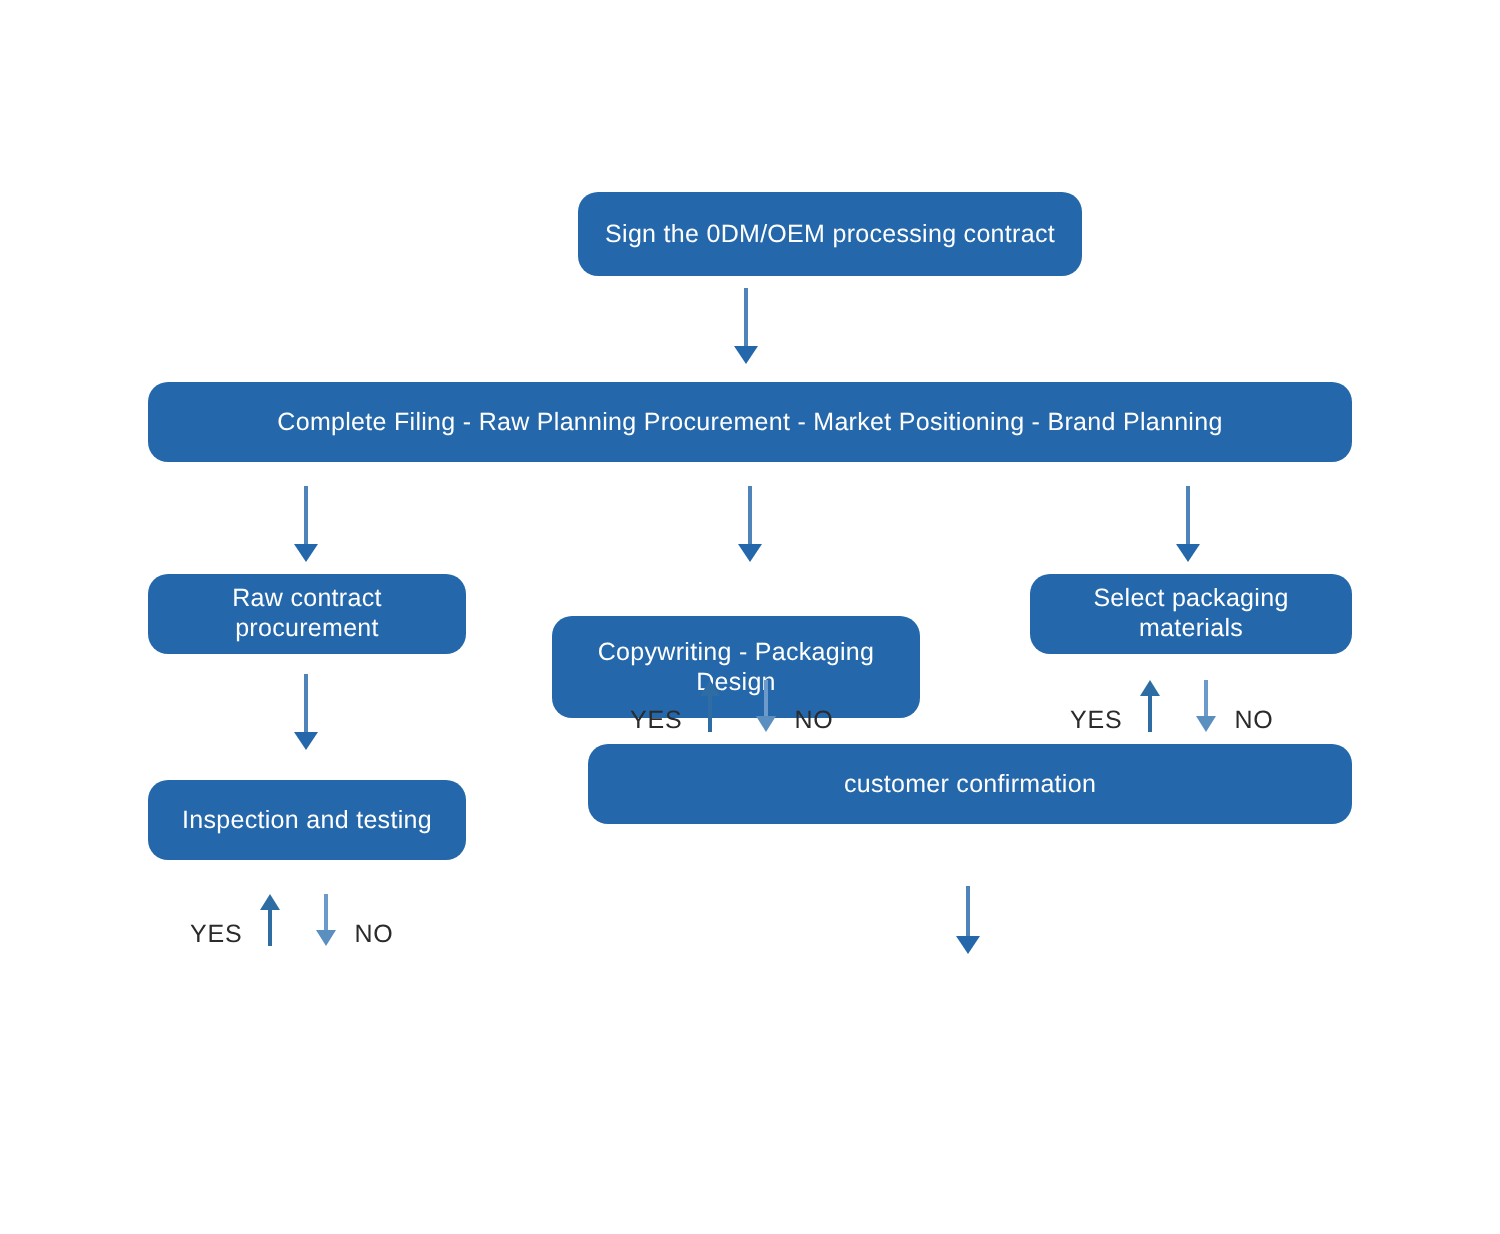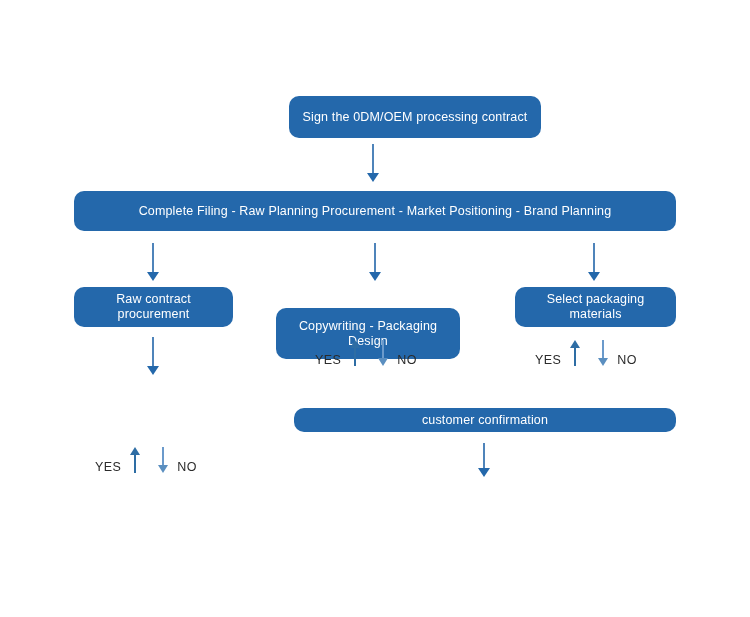--- a/index.html
+++ b/index.html
@@ -170,22 +170,23 @@
       <span class="head"></span>
         <span class="shaft"></span>
     </span>
     <span class="glyph down">
       <span class="shaft"></span>
         <span class="head"></span>
     </span>
     <span class="lbl">NO</span>
   </div>
 
-
-  <div class="node" style="left:294px; top:408px; width:382px; height:24px;">customer confirmation</div>
+  <div class="node" style="left:74px; top:390px; width:159px; height:40px;">Inspection and testing</div>
+
+  <div class="node" style="left:294px; top:372px; width:382px; height:40px;">customer confirmation</div>
 
   <div class="yesno" style="left:95px; top:447px;">
     <span class="lbl">YES</span>
     <span class="glyph up">
       <span class="head"></span>
         <span class="shaft"></span>
     </span>
     <span class="glyph down">
       <span class="shaft"></span>
         <span class="head"></span>

